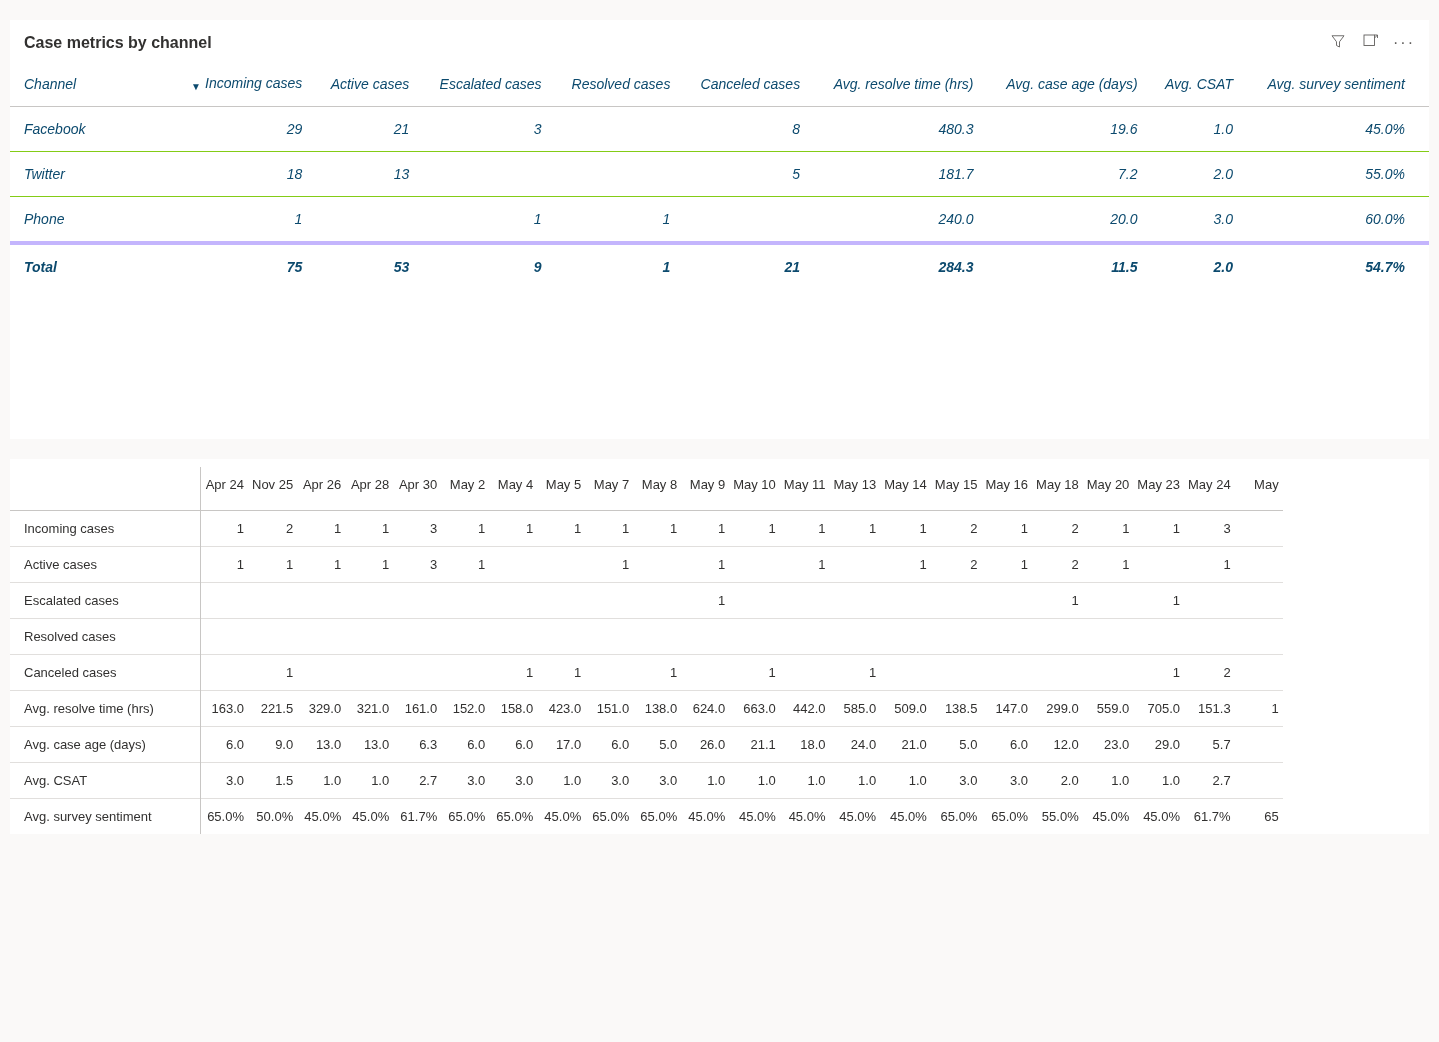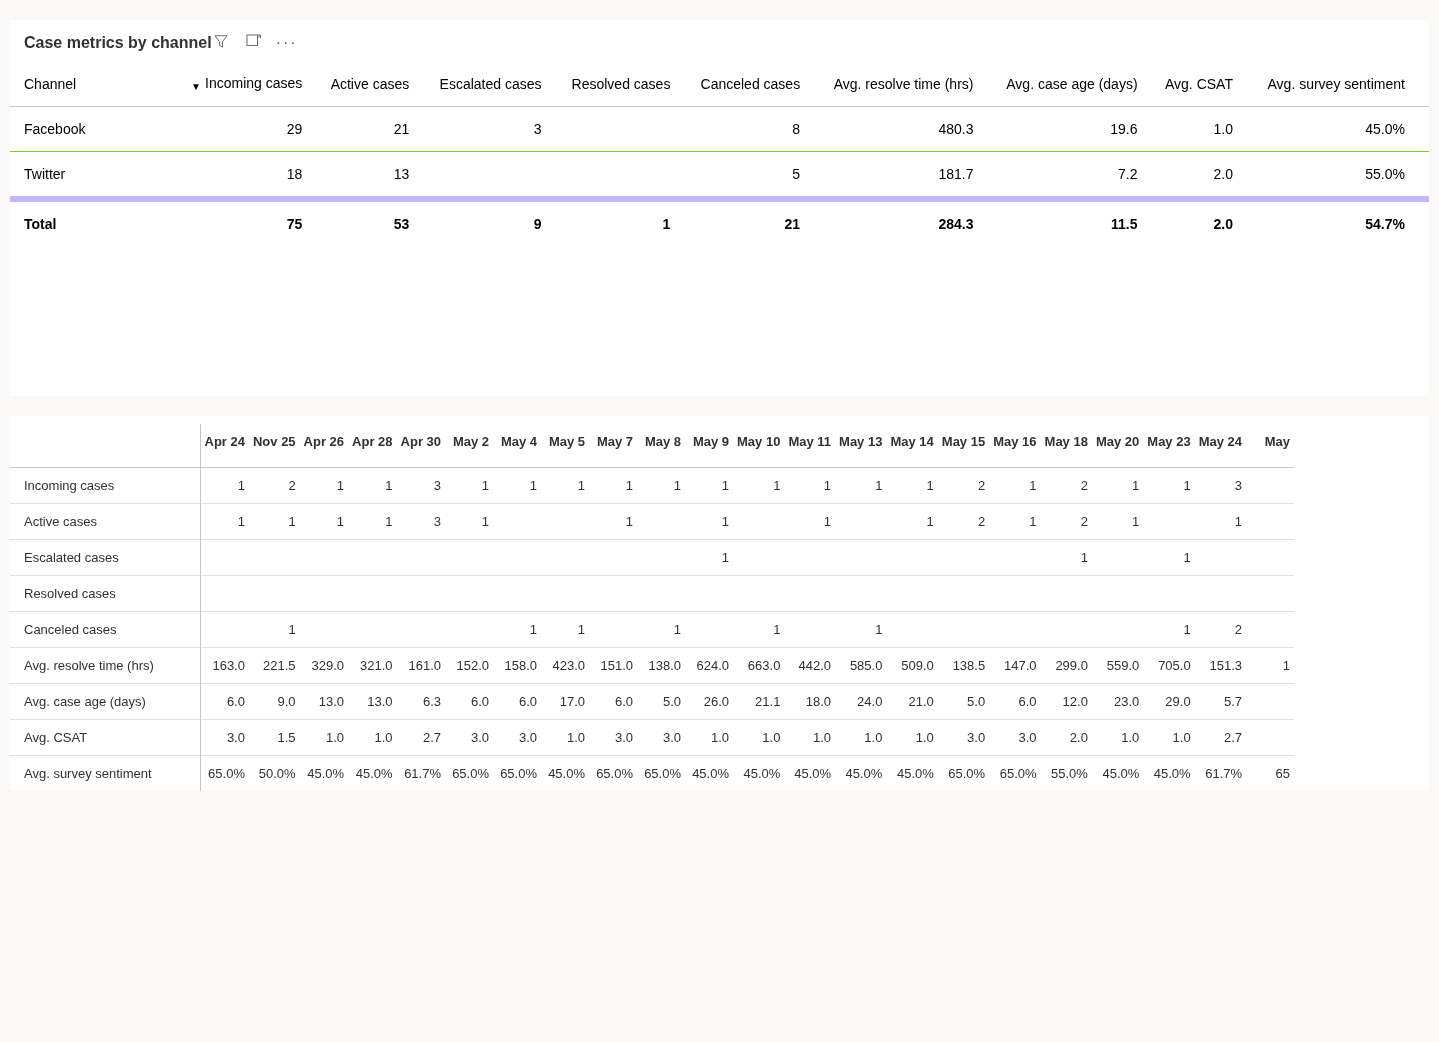--- a/index.html
+++ b/index.html
@@ -15,20 +15,21 @@
       padding: 20px 10px;
     }
     .panel {
       background: #ffffff;
       margin-bottom: 20px;
       padding: 8px 0 0 0;
     }
     .panel-header {
       display: flex;
       align-items: center;
+      justify-content: space-between;
       padding: 4px 14px 8px 14px;
     }
     .panel-title {
       font-size: 16px;
       font-weight: 600;
       color: #323130;
     }
     .panel-actions {
       display: flex;
       align-items: center;
@@ -53,21 +54,22 @@
 
     
     .t1 {
       width: 100%;
       border-collapse: collapse;
     }
     .t1 th, .t1 td {
       text-align: right;
       padding: 14px 10px;
       font-size: 14px;
-      color: #000000;
+      color: #0c4a6e;
+      font-style: italic;
     }
     .t1 th {
       font-weight: 400;
       border-bottom: 1px solid #c8c6c4;
       white-space: nowrap;
     }
     .t1 td {
       border-bottom: 1px solid #84cc16;
     }
     .t1 th:first-child, .t1 td:first-child {
@@ -79,21 +81,21 @@
       padding-right: 24px;
     }
     .t1 .sort-arrow {
       font-size: 10px;
       vertical-align: -2px;
       display: inline-block;
       margin-right: 4px;
     }
     .t1 tr.total-row td {
       font-weight: 700;
-      border-top: 6px solid #c4b5fd;
+      border-top: 4px solid #c4b5fd;
       border-bottom: none;
     }
     .t1-spacer {
       height: 150px;
     }
 
     
     .t2-wrap {
       overflow-x: hidden;
       position: relative;
@@ -114,21 +116,21 @@
       padding-left: 14px;
       min-width: 190px;
       border-right: 1px solid #c8c6c4;
       font-weight: 400;
       white-space: nowrap;
       background: #fff;
       position: sticky;
       left: 0;
     }
     .t2 thead th {
-      font-weight: 700;
+      font-weight: 400;
       border-bottom: none;
       padding-bottom: 18px;
       white-space: nowrap;
     }
     .t2 thead .rowhead {
       border-bottom: none;
     }
     .t2 tbody td, .t2 tbody .rowhead {
       border-top: 1px solid #e1dfdd;
     }
@@ -192,20 +194,32 @@
           <td>18</td>
           <td>13</td>
           <td></td>
           <td></td>
           <td>5</td>
           <td>181.7</td>
           <td>7.2</td>
           <td>2.0</td>
           <td>55.0%</td>
         </tr>
+        <tr>
+          <td>Phone</td>
+          <td>1</td>
+          <td></td>
+          <td>1</td>
+          <td>1</td>
+          <td></td>
+          <td>240.0</td>
+          <td>20.0</td>
+          <td>3.0</td>
+          <td>60.0%</td>
+        </tr>
         <tr class="total-row">
           <td>Total</td>
           <td>75</td>
           <td>53</td>
           <td>9</td>
           <td>1</td>
           <td>21</td>
           <td>284.3</td>
           <td>11.5</td>
           <td>2.0</td>

